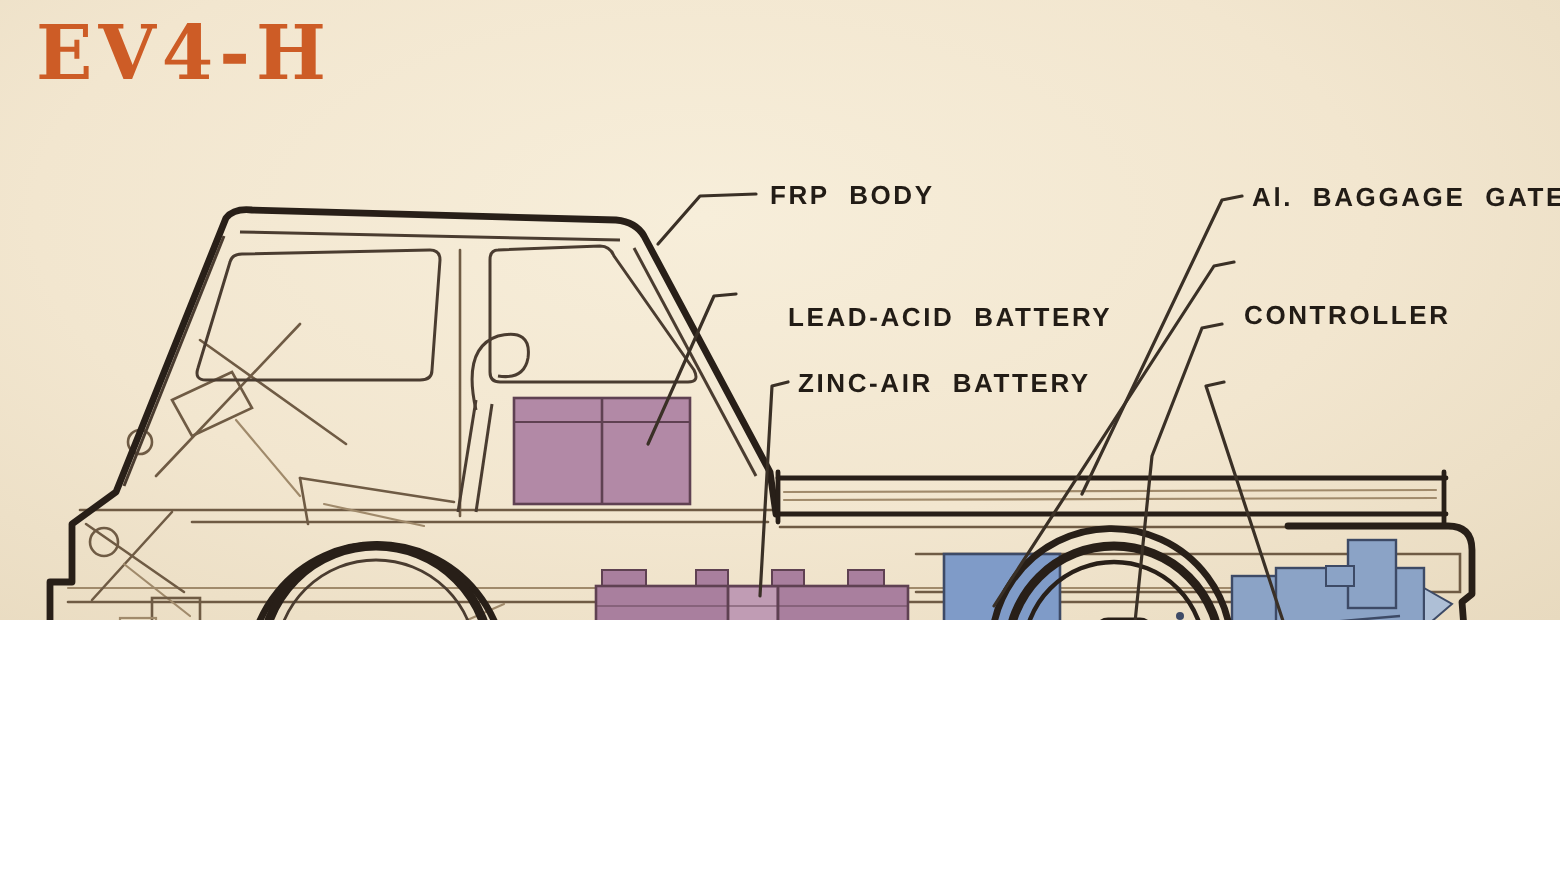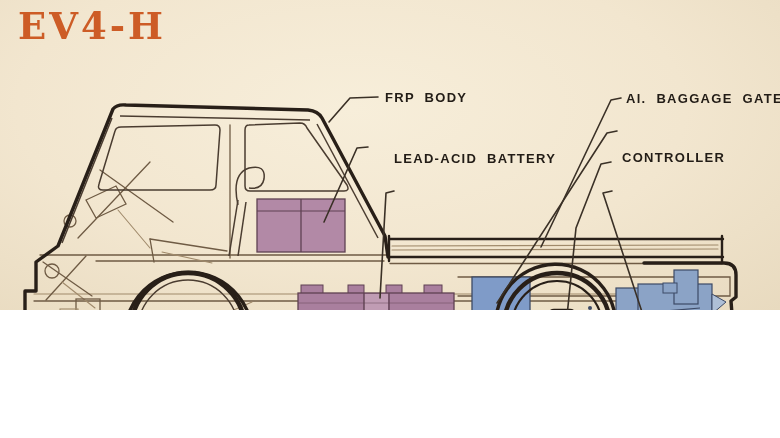--- a/index.html
+++ b/index.html
@@ -190,15 +190,16 @@
       <polyline class="leader" points="612,191 603,193 642,312"></polyline>
       <circle cx="643" cy="313" r="2.4" fill="var(--leader)"></circle>
       <circle cx="590" cy="308" r="2" fill="var(--component-edge)"></circle>
     </g>
   </svg>
 
   <div class="title">EV4-H</div>
 
   <div class="lbl lbl-frp">FRP BODY</div>
   <div class="lbl lbl-lead">LEAD-ACID BATTERY</div>
+  <div class="lbl lbl-zinc">ZINC-AIR BATTERY</div>
   <div class="lbl lbl-gate">Al. BAGGAGE GATE</div>
   <div class="lbl lbl-ctrl">CONTROLLER</div>
 </div>
 
 </body></html>

